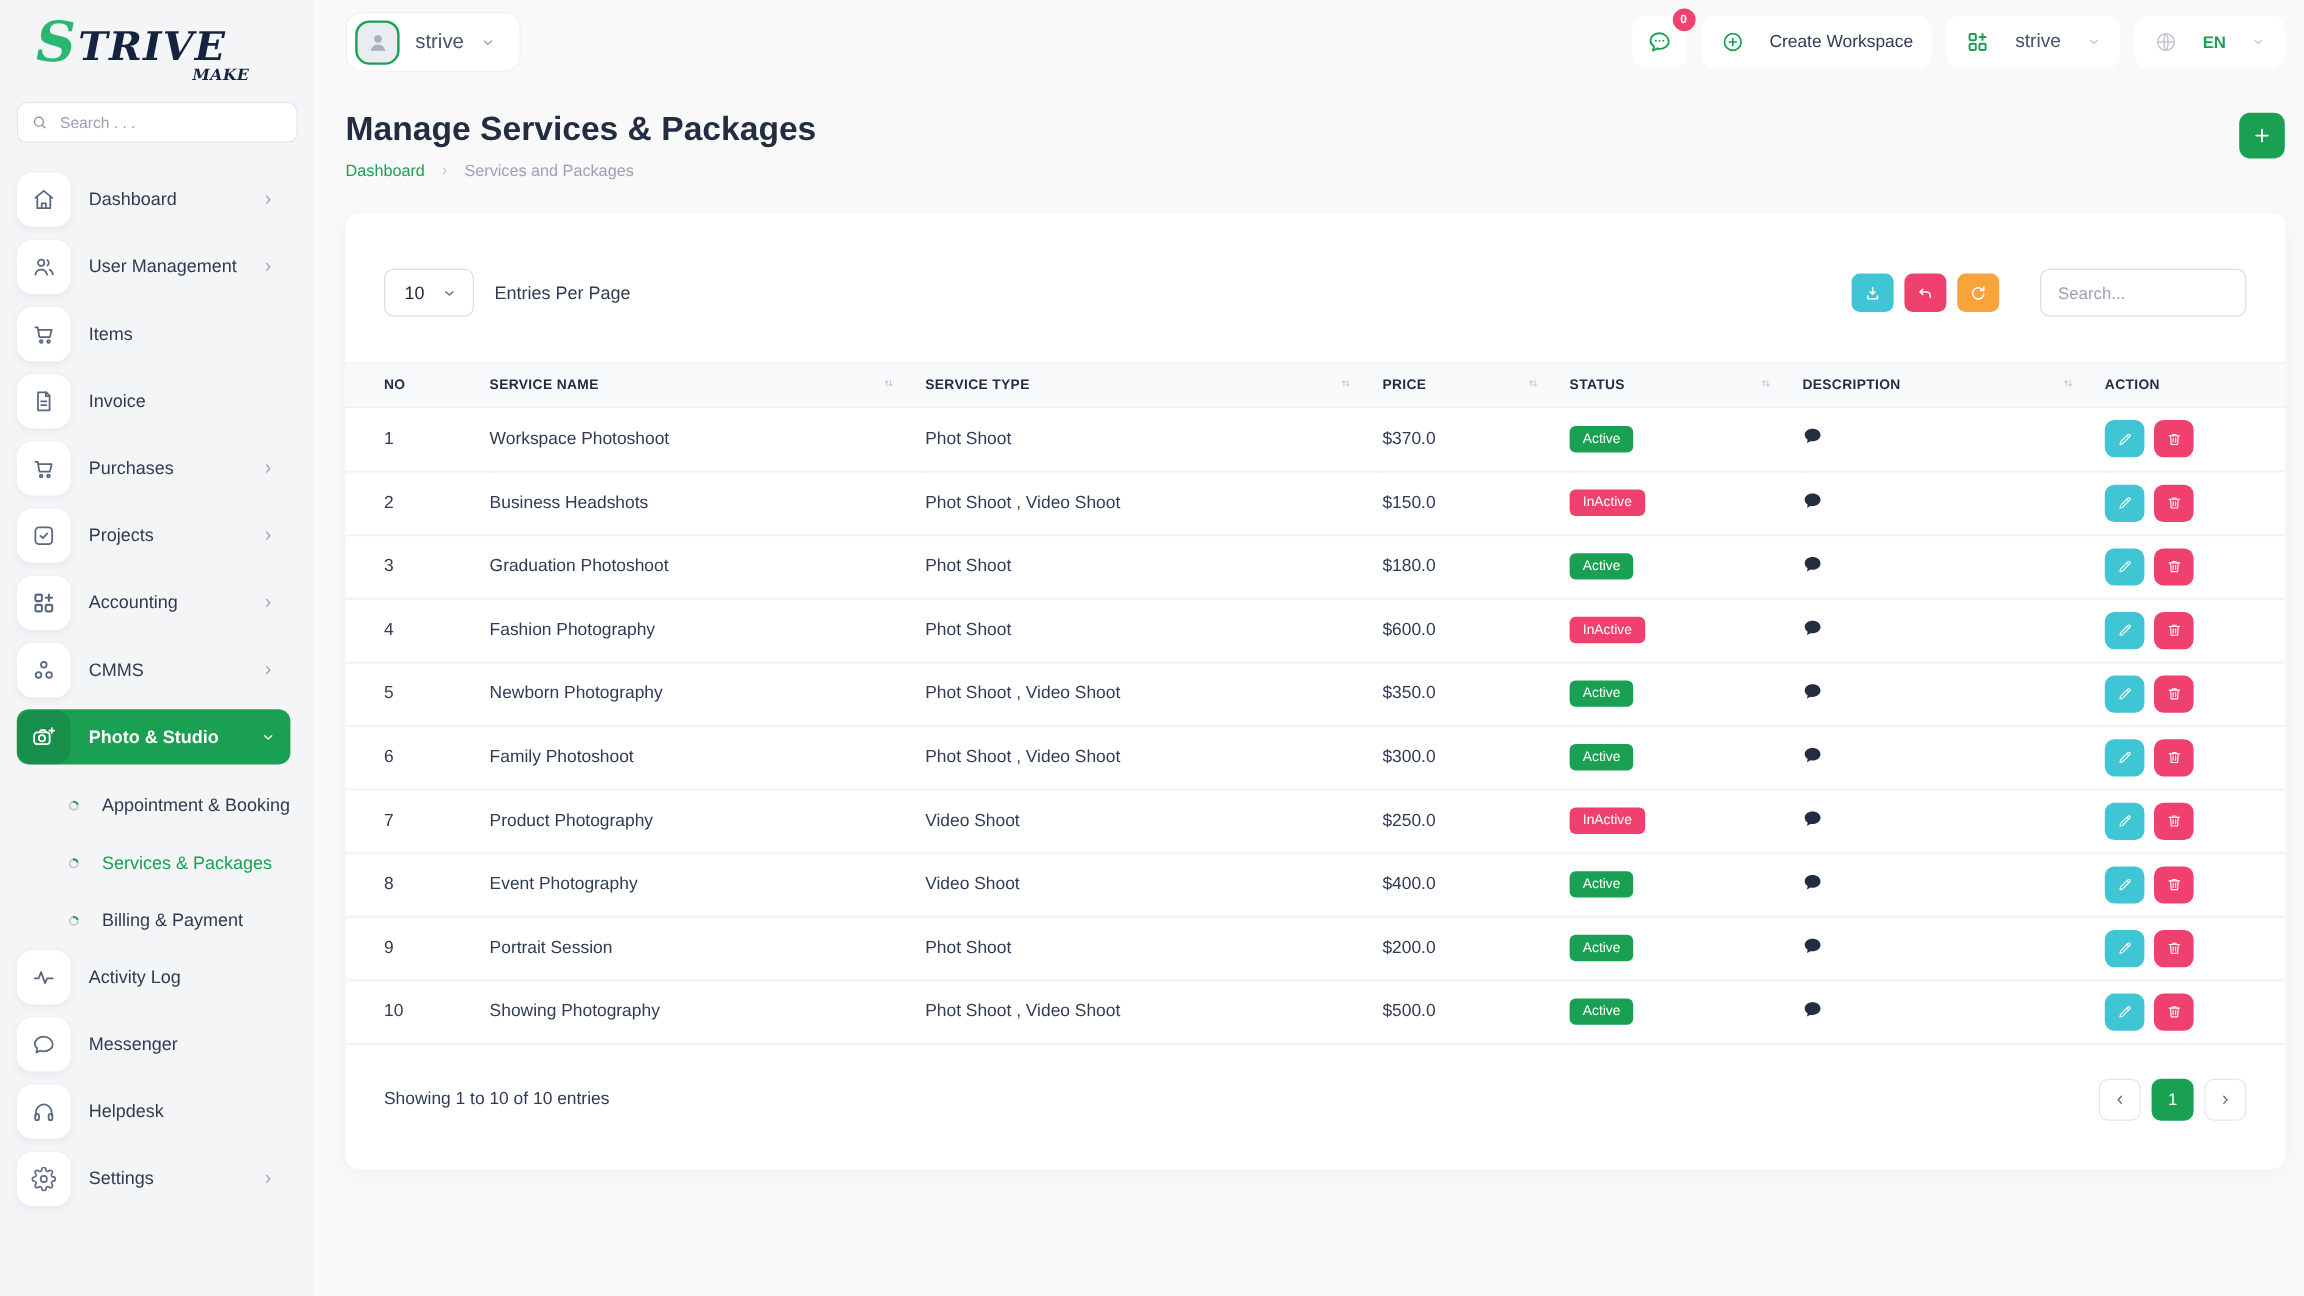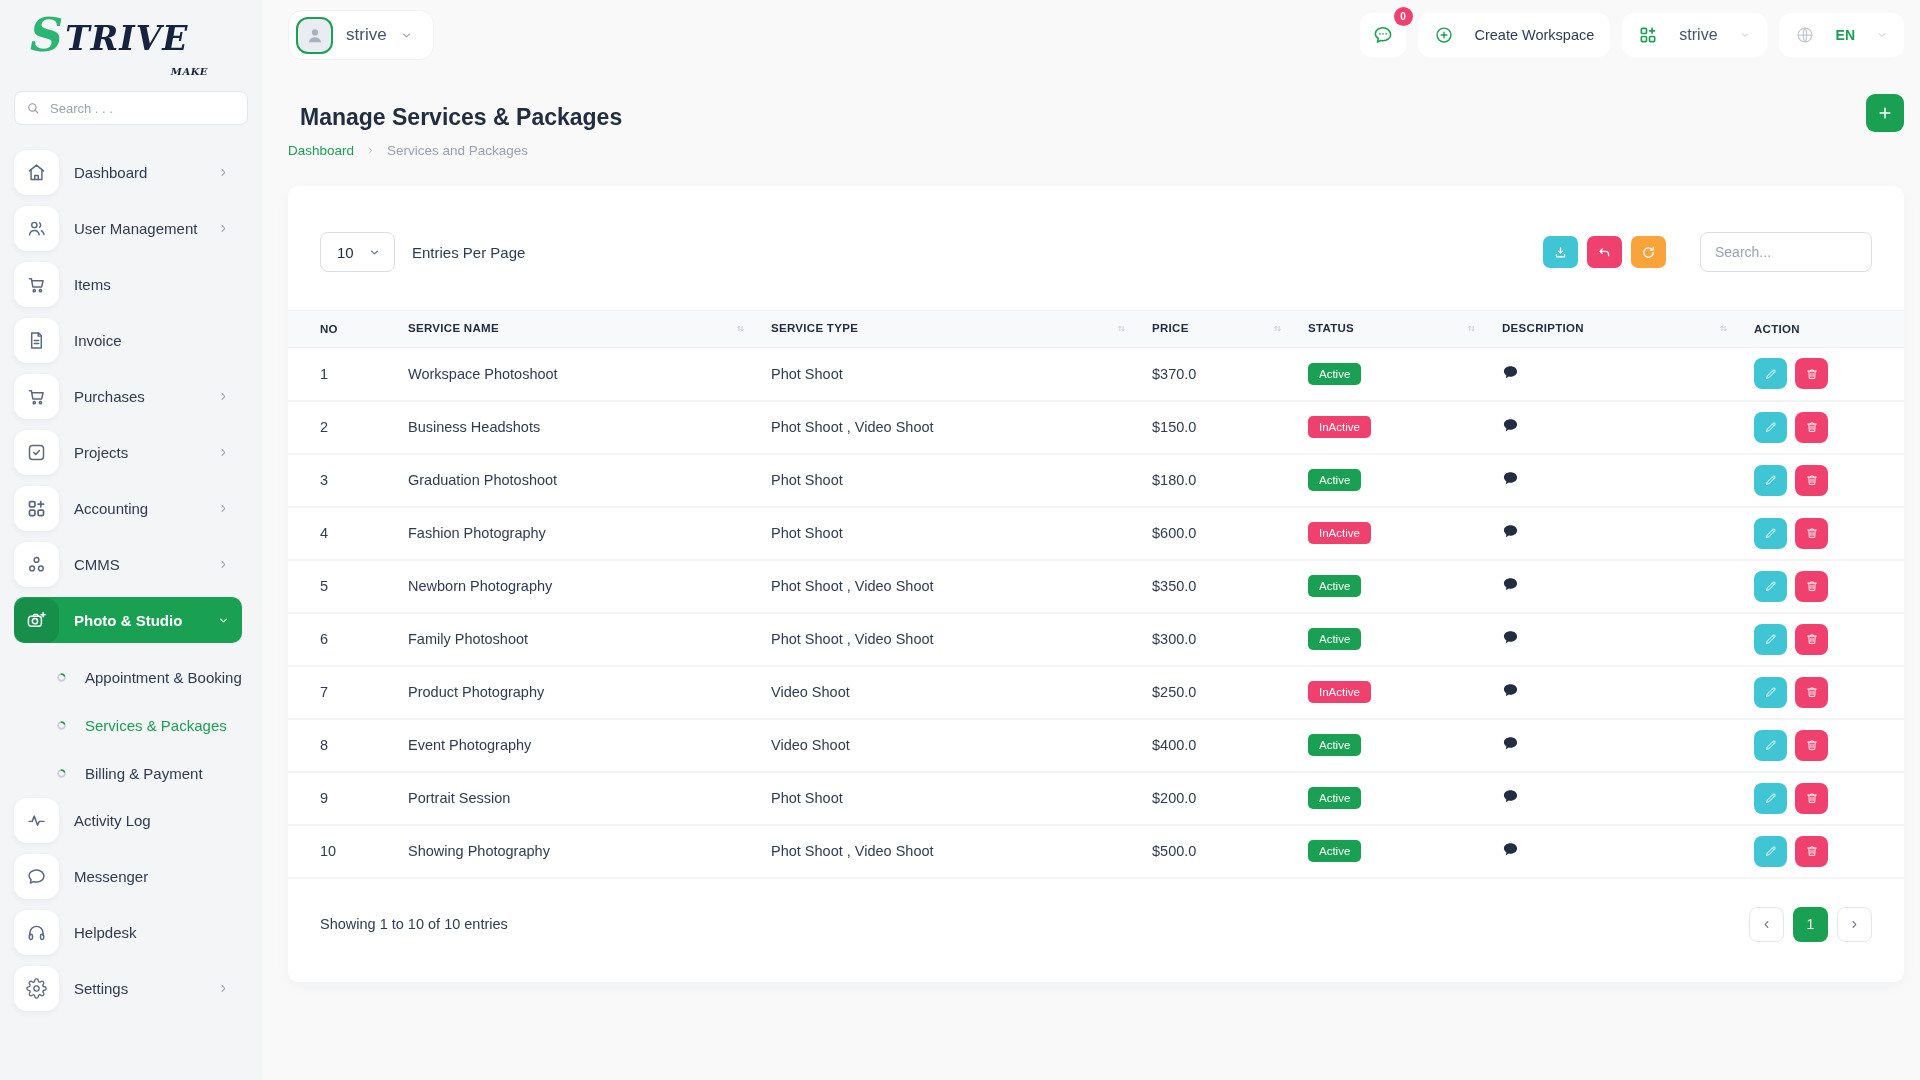--- a/index.html
+++ b/index.html
@@ -15,21 +15,21 @@
 
   
   .sidebar{width:262px;min-width:262px;height:1080px;background:#f4f5f7;overflow:hidden}
   .logo{margin:16px 0 0 30px;width:178px;display:flex;flex-direction:column}
   .logo-row{display:flex;align-items:flex-end;gap:2px}
   .logo-s{font-family:"DejaVu Serif","Liberation Serif",serif;font-style:italic;font-weight:bold;
     font-size:46px;line-height:.85;color:var(--logo-green)}
   .logo-rest{font-family:"DejaVu Serif","Liberation Serif",serif;font-style:italic;font-weight:bold;
     font-size:33px;line-height:1;color:#16233f;letter-spacing:1px}
   .logo-sub{font-family:"DejaVu Serif","Liberation Serif",serif;font-style:italic;font-weight:bold;
-    font-size:10px;color:#16233f;align-self:flex-end;margin-top:11px;letter-spacing:.5px}
+    font-size:13px;color:#16233f;align-self:flex-end;margin-top:1px;letter-spacing:.5px}
   .sb-search{margin:14px 14px 0;height:34px;background:#fff;border:1px solid #e3e6ec;border-radius:8px;
     display:flex;align-items:center;gap:8px;padding:0 11px;color:#8f97a6}
   .sb-search .icon svg{width:14px;height:14px}
   .sb-search input{border:none;outline:none;background:transparent;font-size:13px;width:100%;
     color:var(--text);font-family:inherit}
   .sb-search input::placeholder{color:#9aa2b1}
   #sidebar-menu{margin-top:24px;padding-left:14px}
   .menu-item{display:flex;align-items:center;height:46px;margin-bottom:10px;margin-right:20px;
     border-radius:10px;cursor:pointer;padding-right:12px}
   .icon-tile{width:45px;height:45px;min-width:45px;background:#fff;border-radius:13px;display:flex;
@@ -67,21 +67,21 @@
     background:var(--pink);color:#fff;font-size:10px;display:flex;align-items:center;justify-content:center;font-weight:bold}
   .hbtn{height:44px;background:#fff;border:none;border-radius:12px;display:flex;align-items:center;
     gap:21px;padding:0 16px;font-size:14.5px;color:var(--text);cursor:pointer;font-family:inherit}
   .hbtn .g{color:var(--green)} .hbtn .gray{color:#c2c8d2}
   .hbtn .icon svg{width:20px;height:20px}
   .hbtn .sm svg{width:12px;height:12px}
   .ws-label{font-size:16px;color:#44536e}
   .lang{color:var(--green);font-size:14px;font-weight:bold}
 
   .page-head{display:flex;justify-content:space-between;align-items:flex-start;margin-top:32px}
-  .page-title{margin:12px;font-size:23px;font-weight:bold;color:var(--navy)}
+  .page-title{margin:0;font-size:28px;font-weight:bold;color:var(--navy)}
   .breadcrumb{display:flex;align-items:center;gap:11px;margin-top:11px;font-size:13.5px}
   .breadcrumb .bc-link{color:var(--green);cursor:pointer}
   .breadcrumb .sep{color:#b6bcc8}.breadcrumb .sep svg{width:11px;height:11px}
   .breadcrumb .bc-current{color:#9aa2b1}
   .add-btn{width:38px;height:38px;background:var(--green);color:#fff;border:none;border-radius:9px;
     display:flex;align-items:center;justify-content:center;cursor:pointer;margin-top:2px}
   .add-btn svg{width:18px;height:18px}
 
   
   .card{background:#fff;border-radius:10px;margin-top:28px;padding:46px 0 40px;
@@ -97,21 +97,21 @@
     justify-content:center;cursor:pointer;margin-right:9px}
   .tool svg{width:15px;height:15px}
   .tool.cyan{background:var(--cyan)} .tool.pink{background:var(--pink)} .tool.orange{background:var(--orange)}
   .table-search{width:172px;height:40px;border:1px solid #d9dee6;border-radius:8px;padding:0 14px;
     font-size:14px;color:var(--navy);outline:none;margin-left:25px;font-family:inherit}
   .table-search::placeholder{color:#9aa2b1}
 
   table{width:100%;border-collapse:collapse;table-layout:fixed}
   thead th{background:#f8f9fb;border-top:1px solid #eef0f3;border-bottom:1px solid #eef0f3;height:37px;
     font-size:11.5px;font-weight:bold;color:var(--navy);text-align:left;letter-spacing:.3px;padding:0}
-  .th-inner{display:flex;justify-content:space-between;padding-right:24px}
+  .th-inner{display:flex;align-items:center;justify-content:space-between;padding-right:24px}
   .sort{color:#c4c9d4}.sort svg{width:13px;height:13px}
   td{height:53px;font-size:14.5px;color:var(--text);border-bottom:2px solid #f3f4f6;padding:0}
   .c1{width:120px;padding-left:32px}
   .c2{width:363px}.c3{width:381px}.c4{width:156px}.c5{width:194px}.c6{width:252px}
   .c7{width:150px;padding-right:32px}
   th.c1{padding-left:32px}
   .badge{display:inline-block;padding:5px 11px;border-radius:5px;color:#fff;font-size:11.5px;font-weight:500}
   .badge.active{background:var(--green)} .badge.inactive{background:var(--pink)}
   .bubble{display:inline-flex;color:var(--navy);cursor:pointer}
   .bubble svg{width:17px;height:17px}

